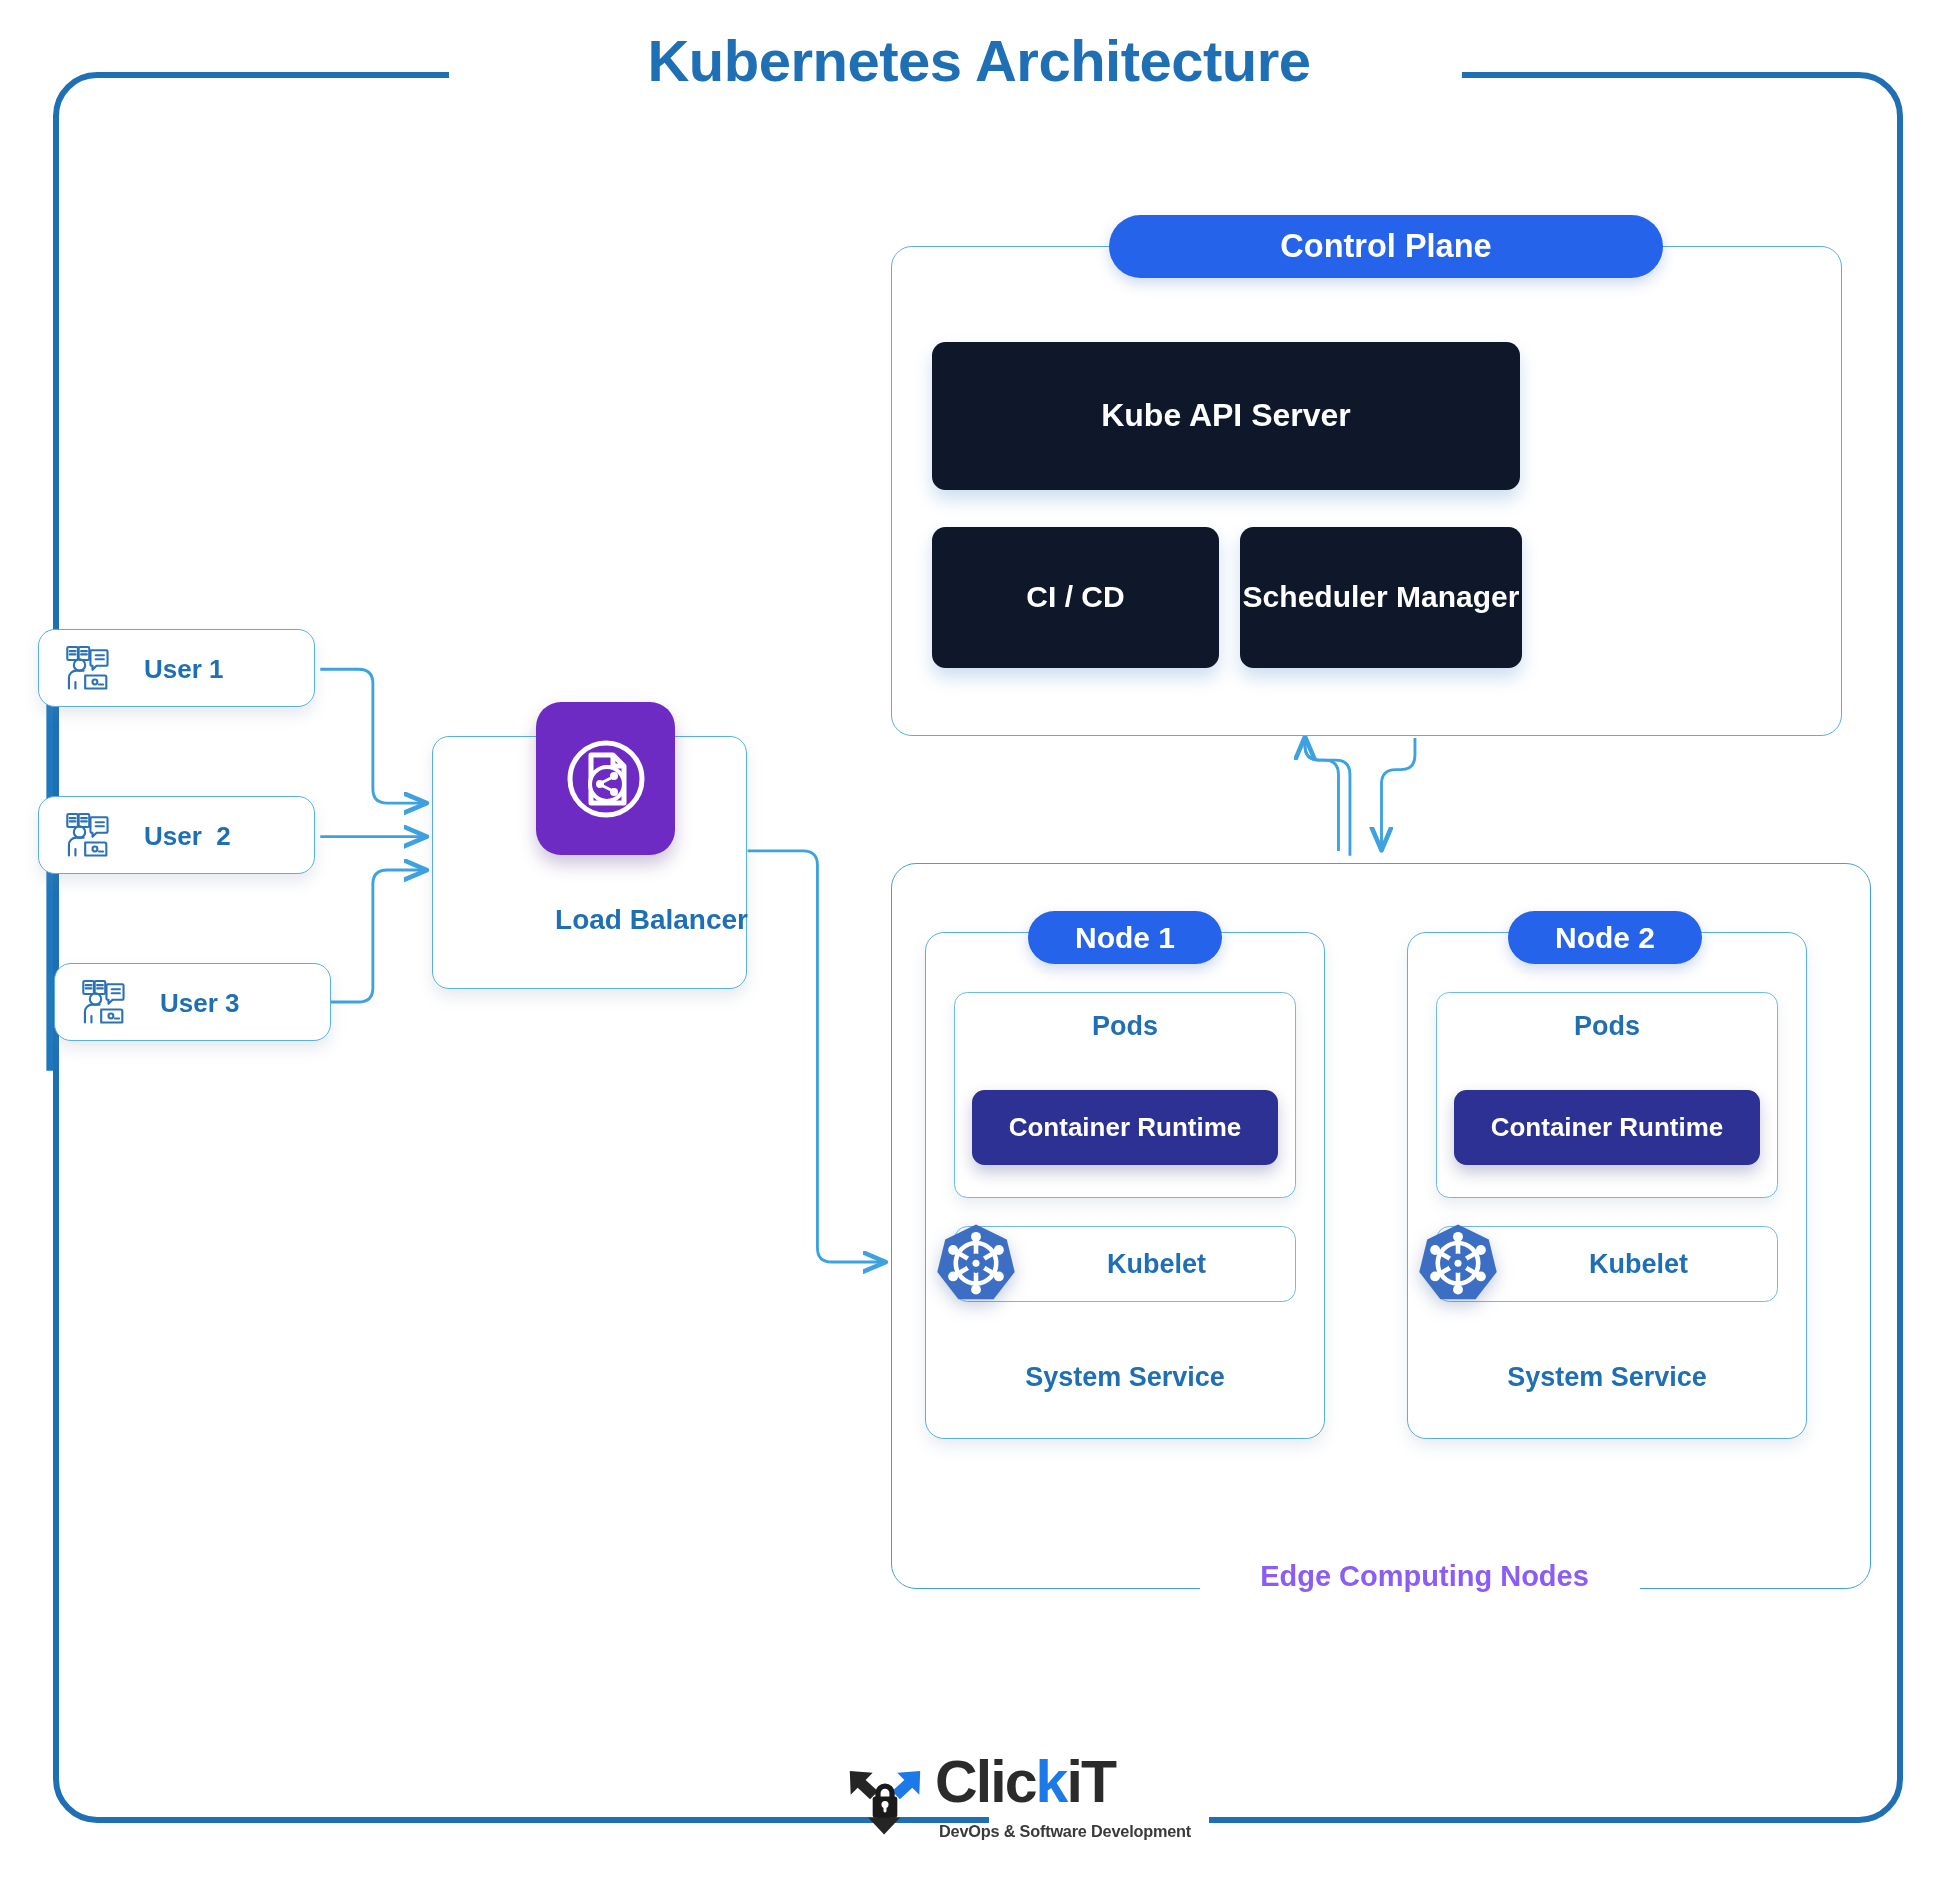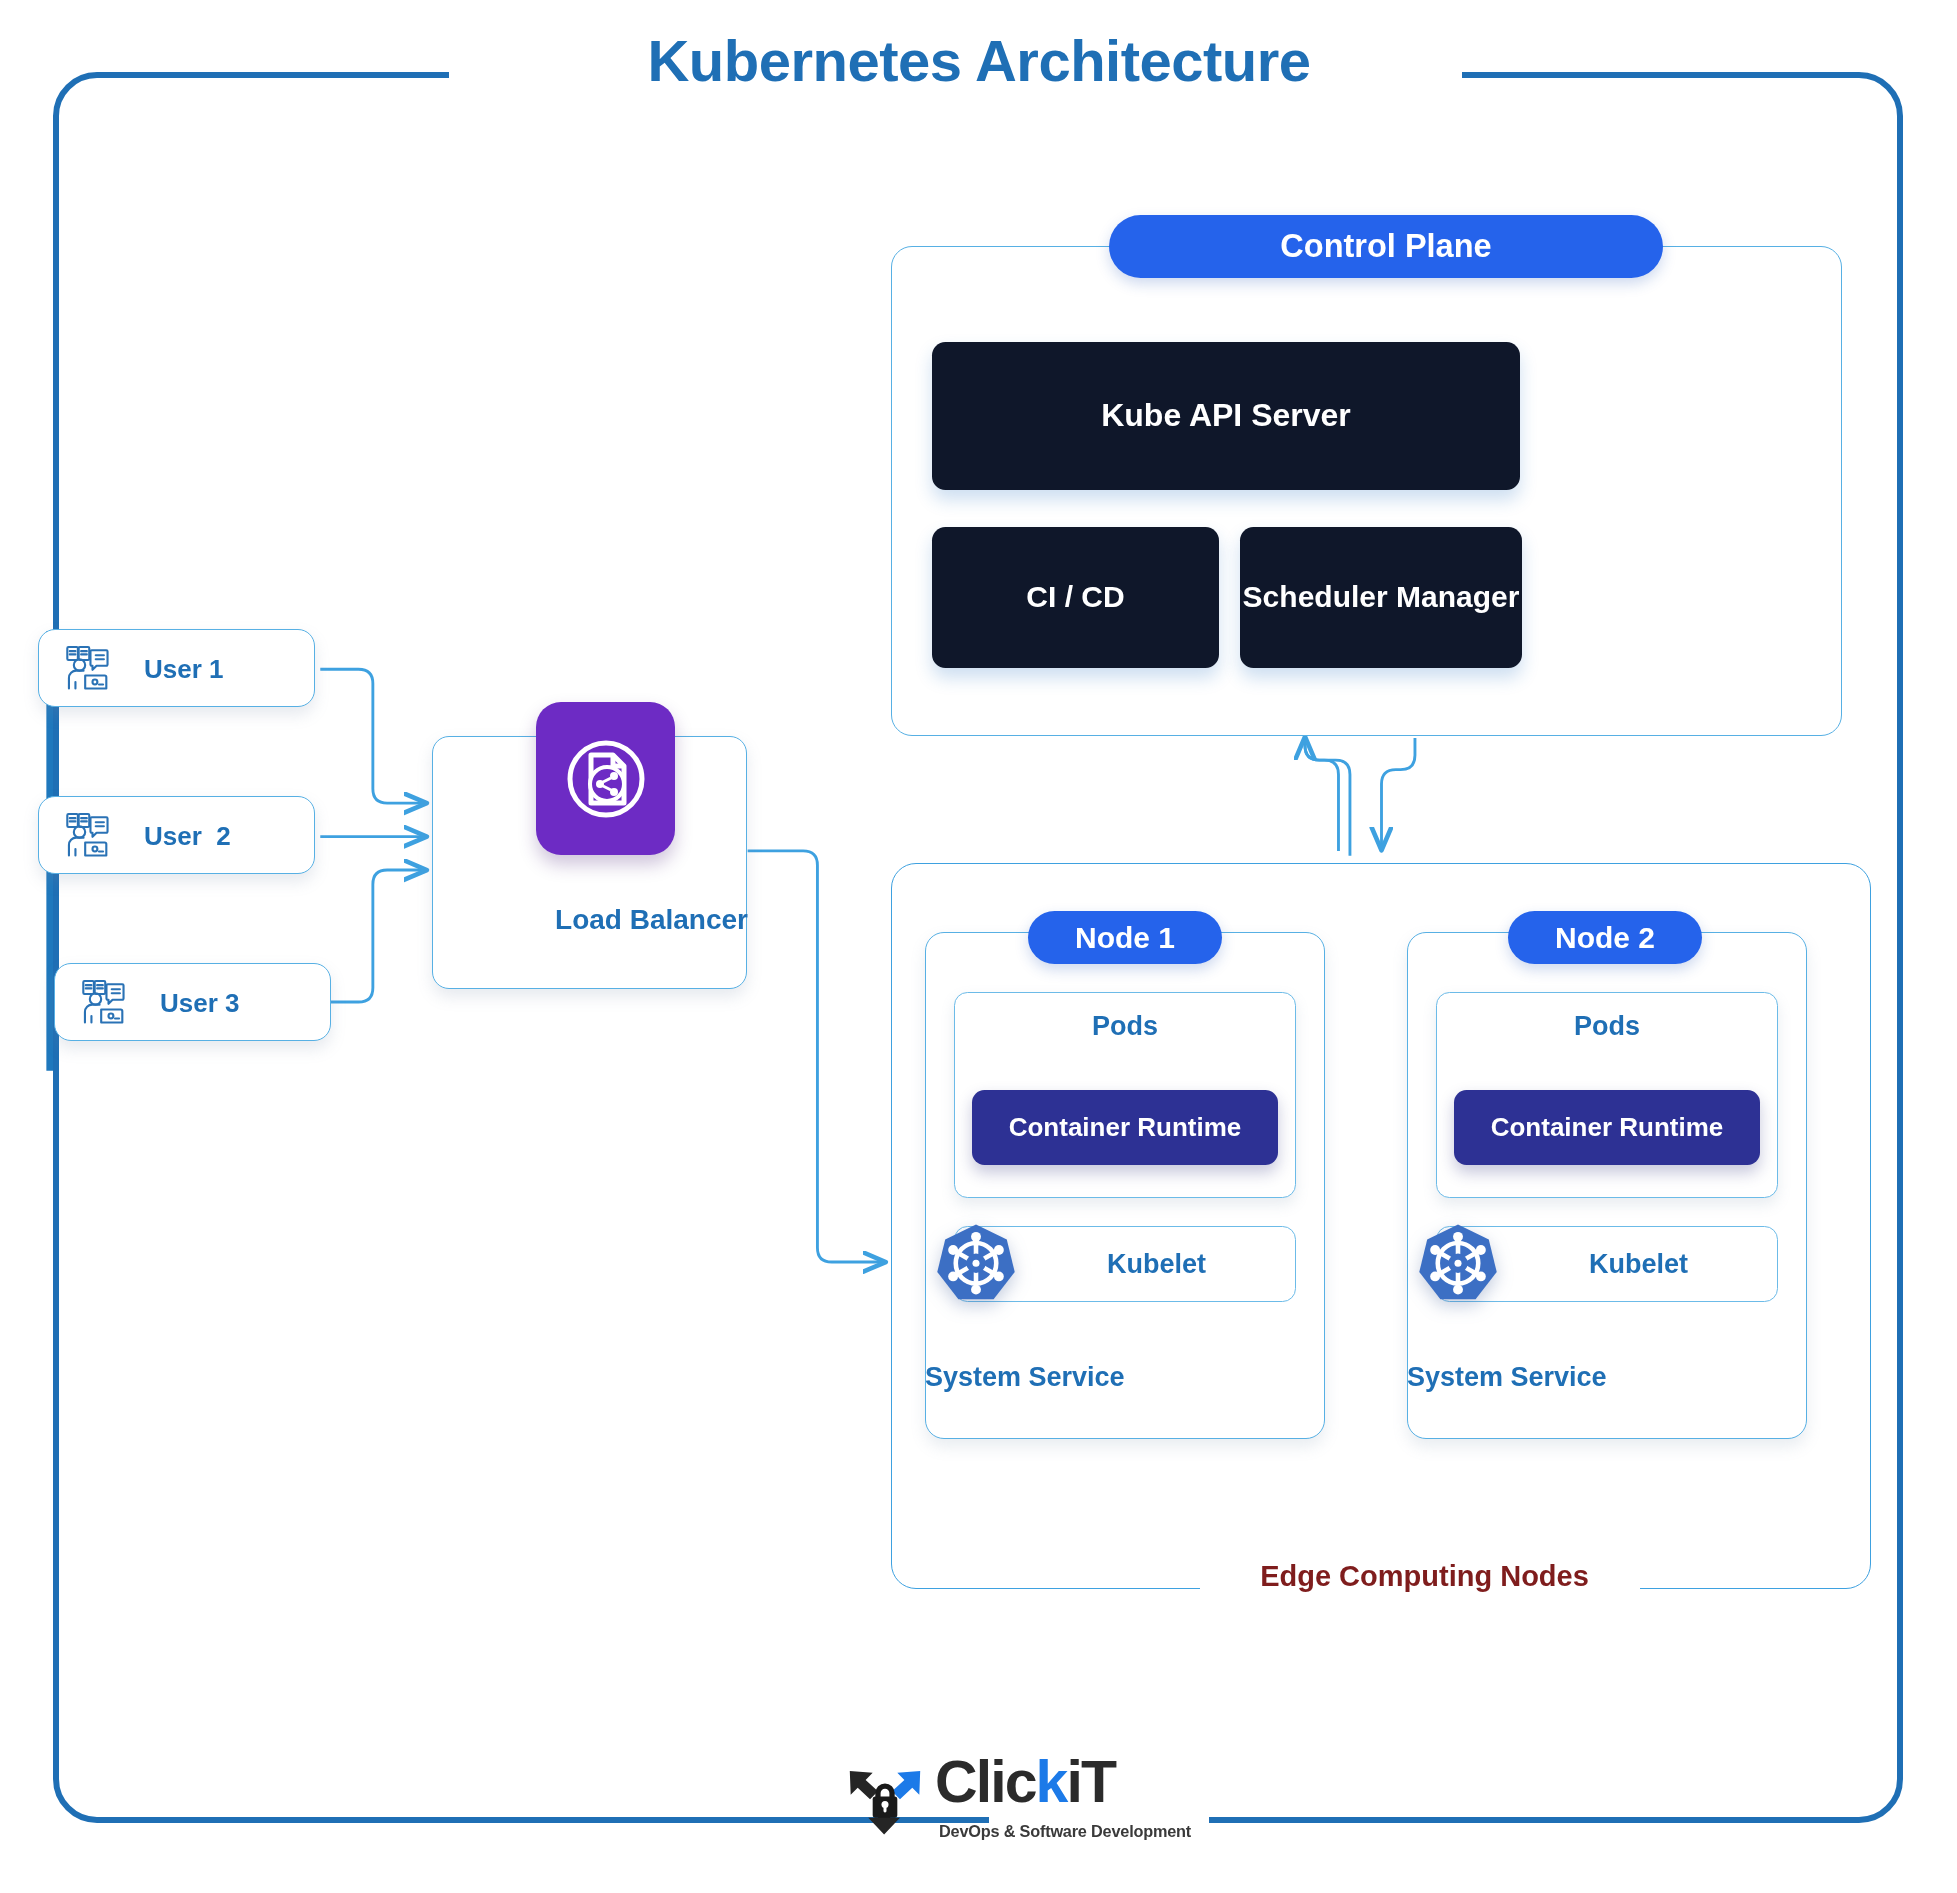--- a/index.html
+++ b/index.html
@@ -91,21 +91,21 @@
   
   .edge-container{
     position:absolute; left:891px; top:863px; width:980px; height:726px;
     border:1.9px solid #3ea1e0; border-radius:25px; background:#fff;
   }
   .edge-gap{
     position:absolute; left:1200px; top:1572px; width:440px; height:34px; background:#fff;
   }
   .edge-label{
     position:absolute; left:1214px; top:1560px; width:421px; text-align:center;
-    font-size:29px; font-weight:bold; color:#7f1d1d;
+    font-size:29px; font-weight:bold; color:#8b5cf6;
   }
 
   .node-box{
     position:absolute; width:400px; height:507px;
     border:1.9px solid #57b0e4; border-radius:19px; background:#fff;
     box-shadow:0 7.6px 15.3px rgba(120,140,165,.16);
   }
   .node1{ left:925px; top:932px; }
   .node2{ left:1407px; top:932px; }
 
@@ -149,21 +149,21 @@
     font-size:27px; font-weight:bold; color:#1f6fb5;
   }
   .kubelet-label1{ left:1013px; top:1226px; }
   .kubelet-label2{ left:1495px; top:1226px; }
 
   .k8s-logo{ position:absolute; width:88px; height:88px; filter:drop-shadow(0 6.7px 8.6px rgba(60,90,150,.3)); }
   .k8s1{ left:932px; top:1221px; }
   .k8s2{ left:1414px; top:1221px; }
 
   .sys-service{
-    position:absolute; width:400px; text-align:left;
+    position:absolute; width:400px; text-align:center;
     font-size:27px; font-weight:bold; color:#1f6fb5;
   }
   .sys1{ left:925px; top:1362px; }
   .sys2{ left:1407px; top:1362px; }
 
   
   .wires{ position:absolute; left:0; top:0; width:1958px; height:1894px; pointer-events:none; }
 
   
   .brand{ position:absolute; left:841px; top:1757px; width:287px; height:96px; }

